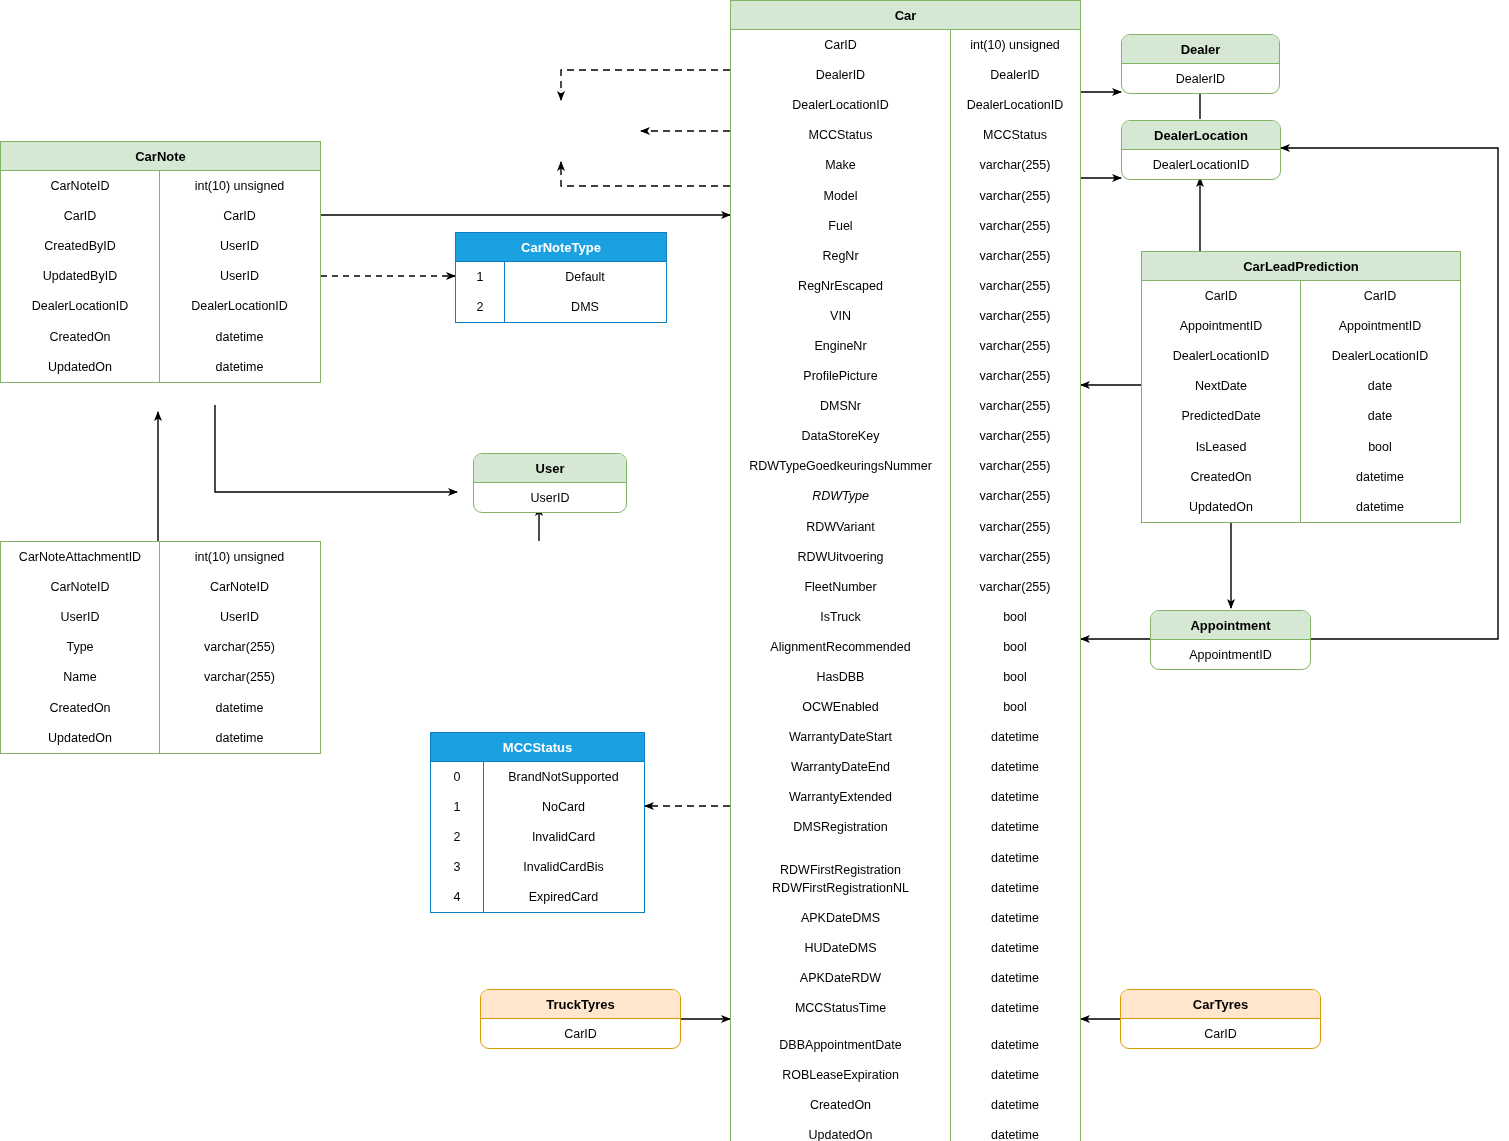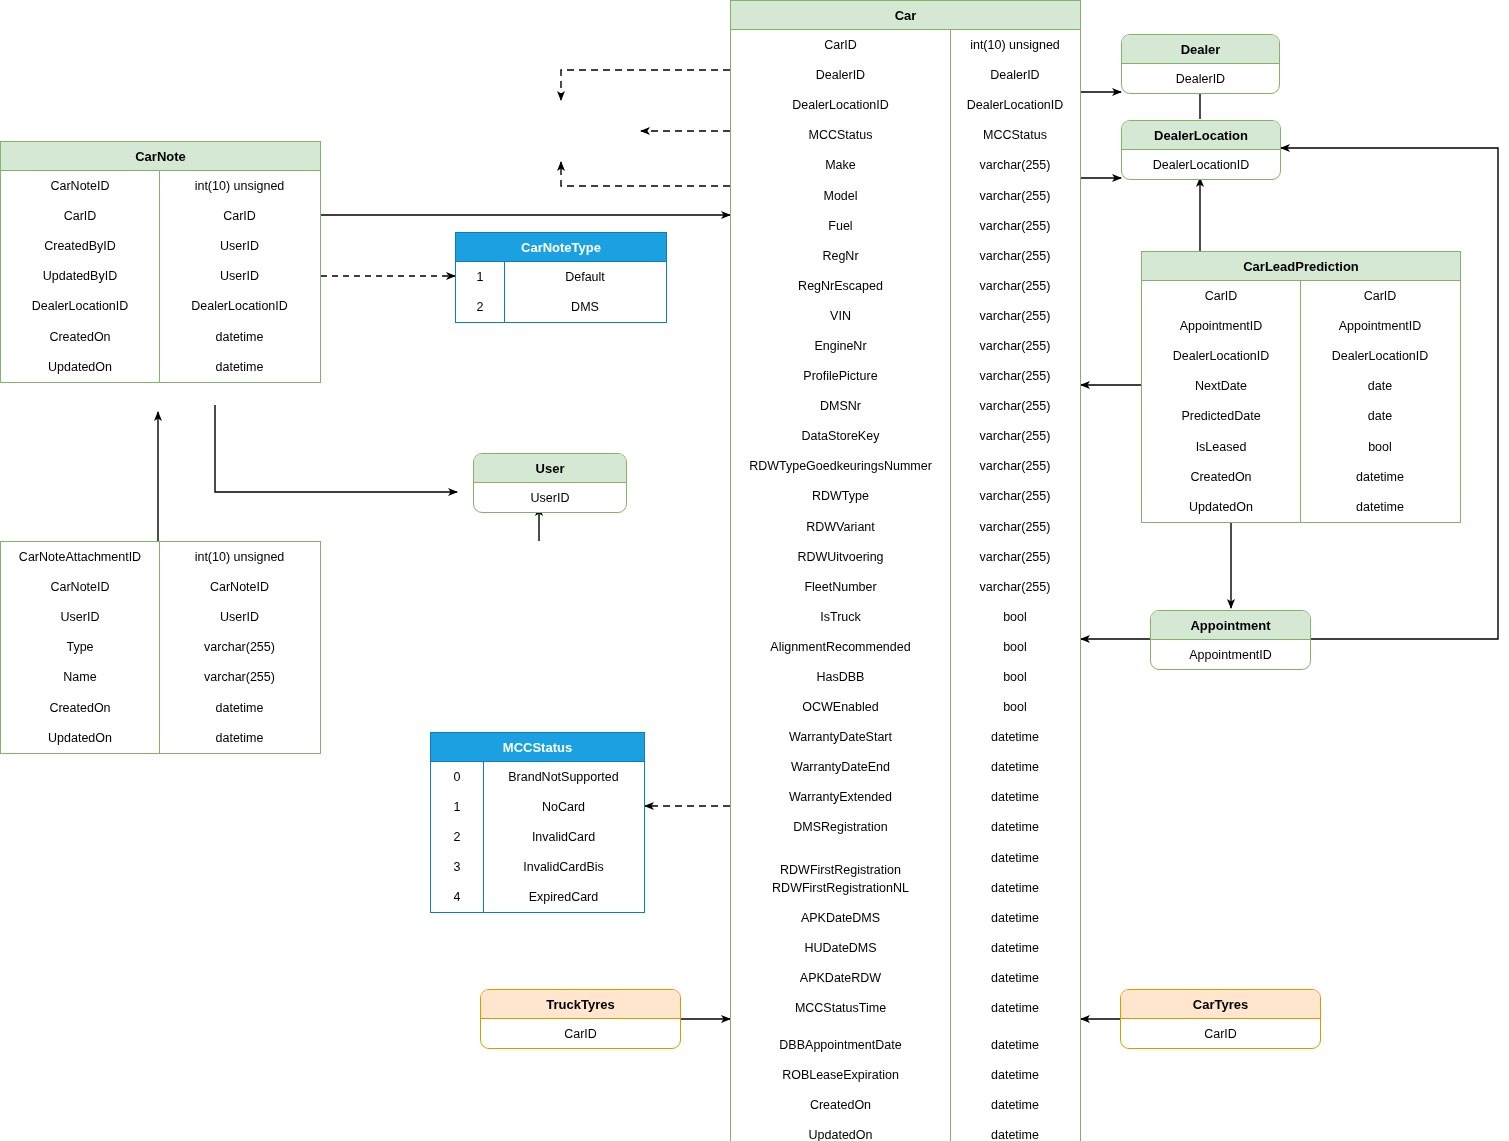--- a/index.html
+++ b/index.html
@@ -197,21 +197,21 @@
           </div>
           <div class="row" style="height: 30.1px;">
             <div class="cell left" style="width: 219px;">DataStoreKey</div>
             <div class="cell right" style="flex: 1 1 0%;">varchar(255)</div>
           </div>
           <div class="row" style="height: 30.1px;">
             <div class="cell left" style="width: 219px;">RDWTypeGoedkeuringsNummer</div>
             <div class="cell right" style="flex: 1 1 0%;">varchar(255)</div>
           </div>
           <div class="row" style="height: 30.1px;">
-            <div class="cell left" style="width: 219px;">RDWType</div>
+            <div class="cell left" style="width: 219px; font-style: italic;">RDWType</div>
             <div class="cell right" style="flex: 1 1 0%;">varchar(255)</div>
           </div>
           <div class="row" style="height: 30.1px;">
             <div class="cell left" style="width: 219px;">RDWVariant</div>
             <div class="cell right" style="flex: 1 1 0%;">varchar(255)</div>
           </div>
           <div class="row" style="height: 30.1px;">
             <div class="cell left" style="width: 219px;">RDWUitvoering</div>
             <div class="cell right" style="flex: 1 1 0%;">varchar(255)</div>
           </div>

